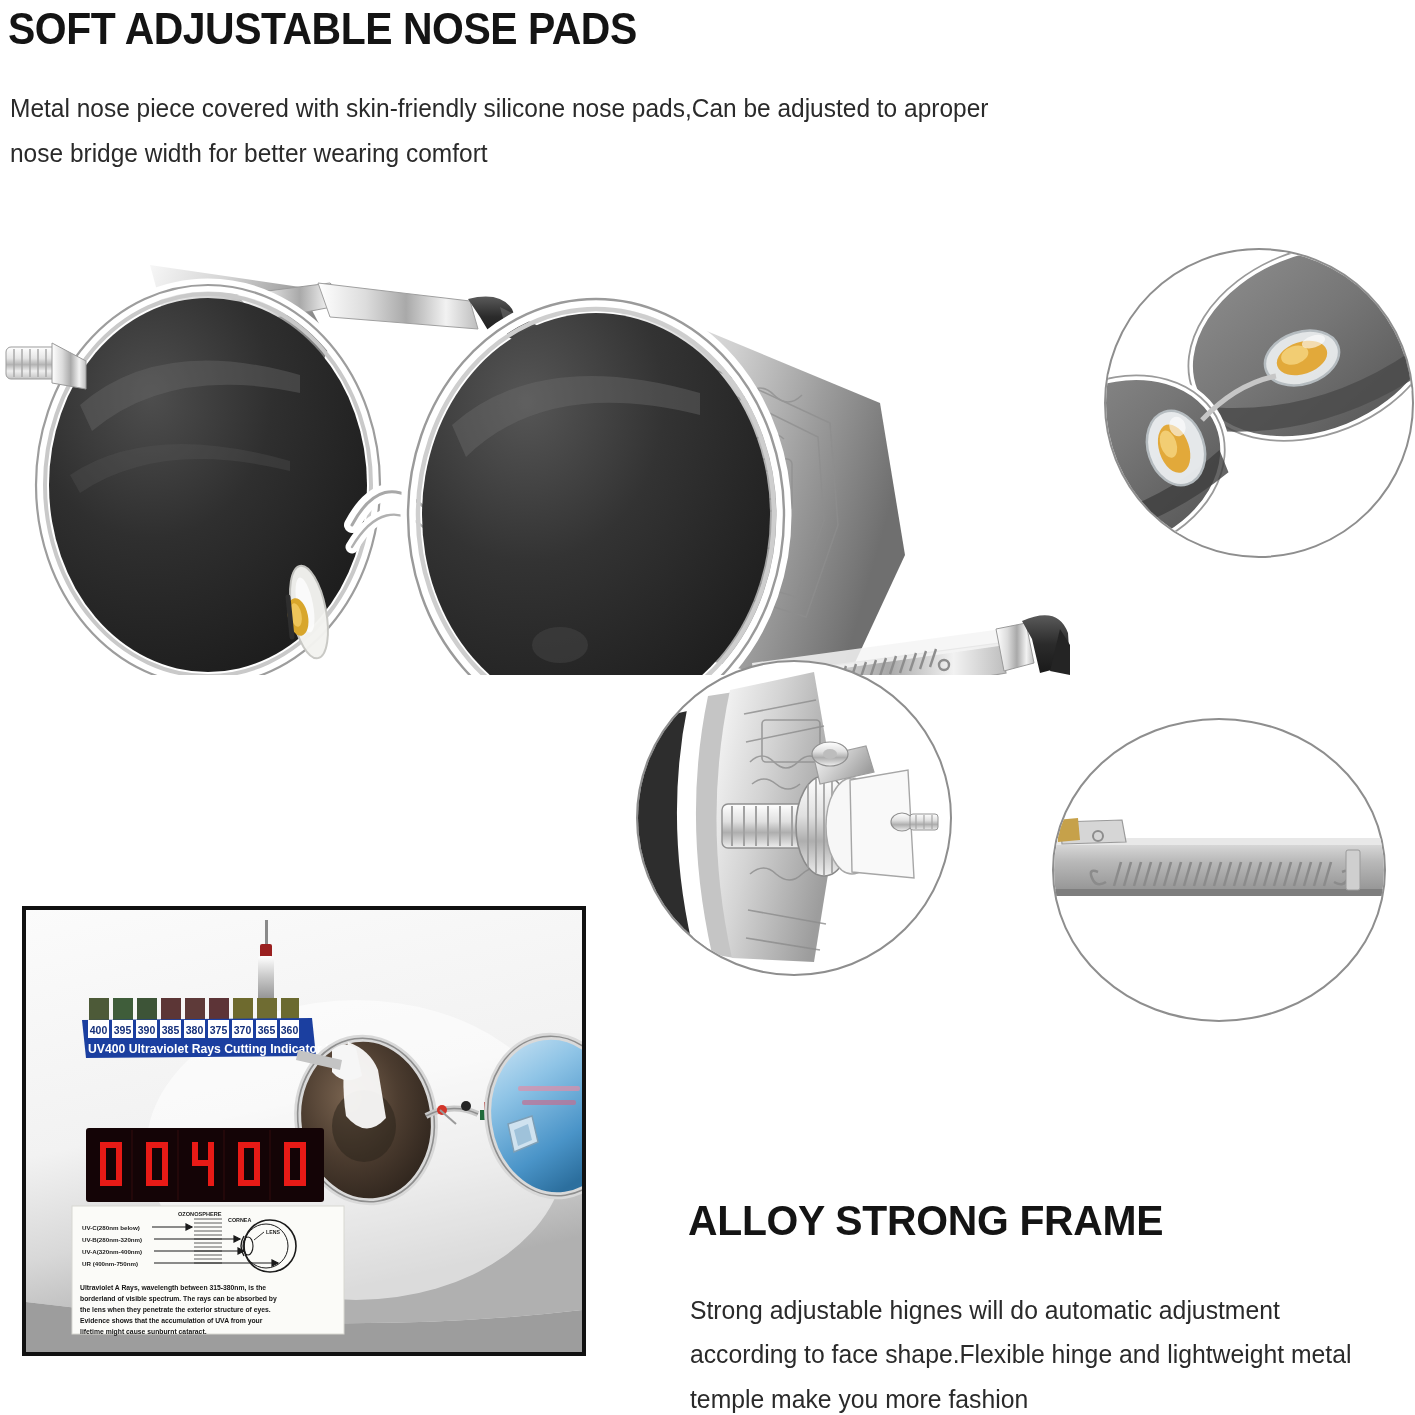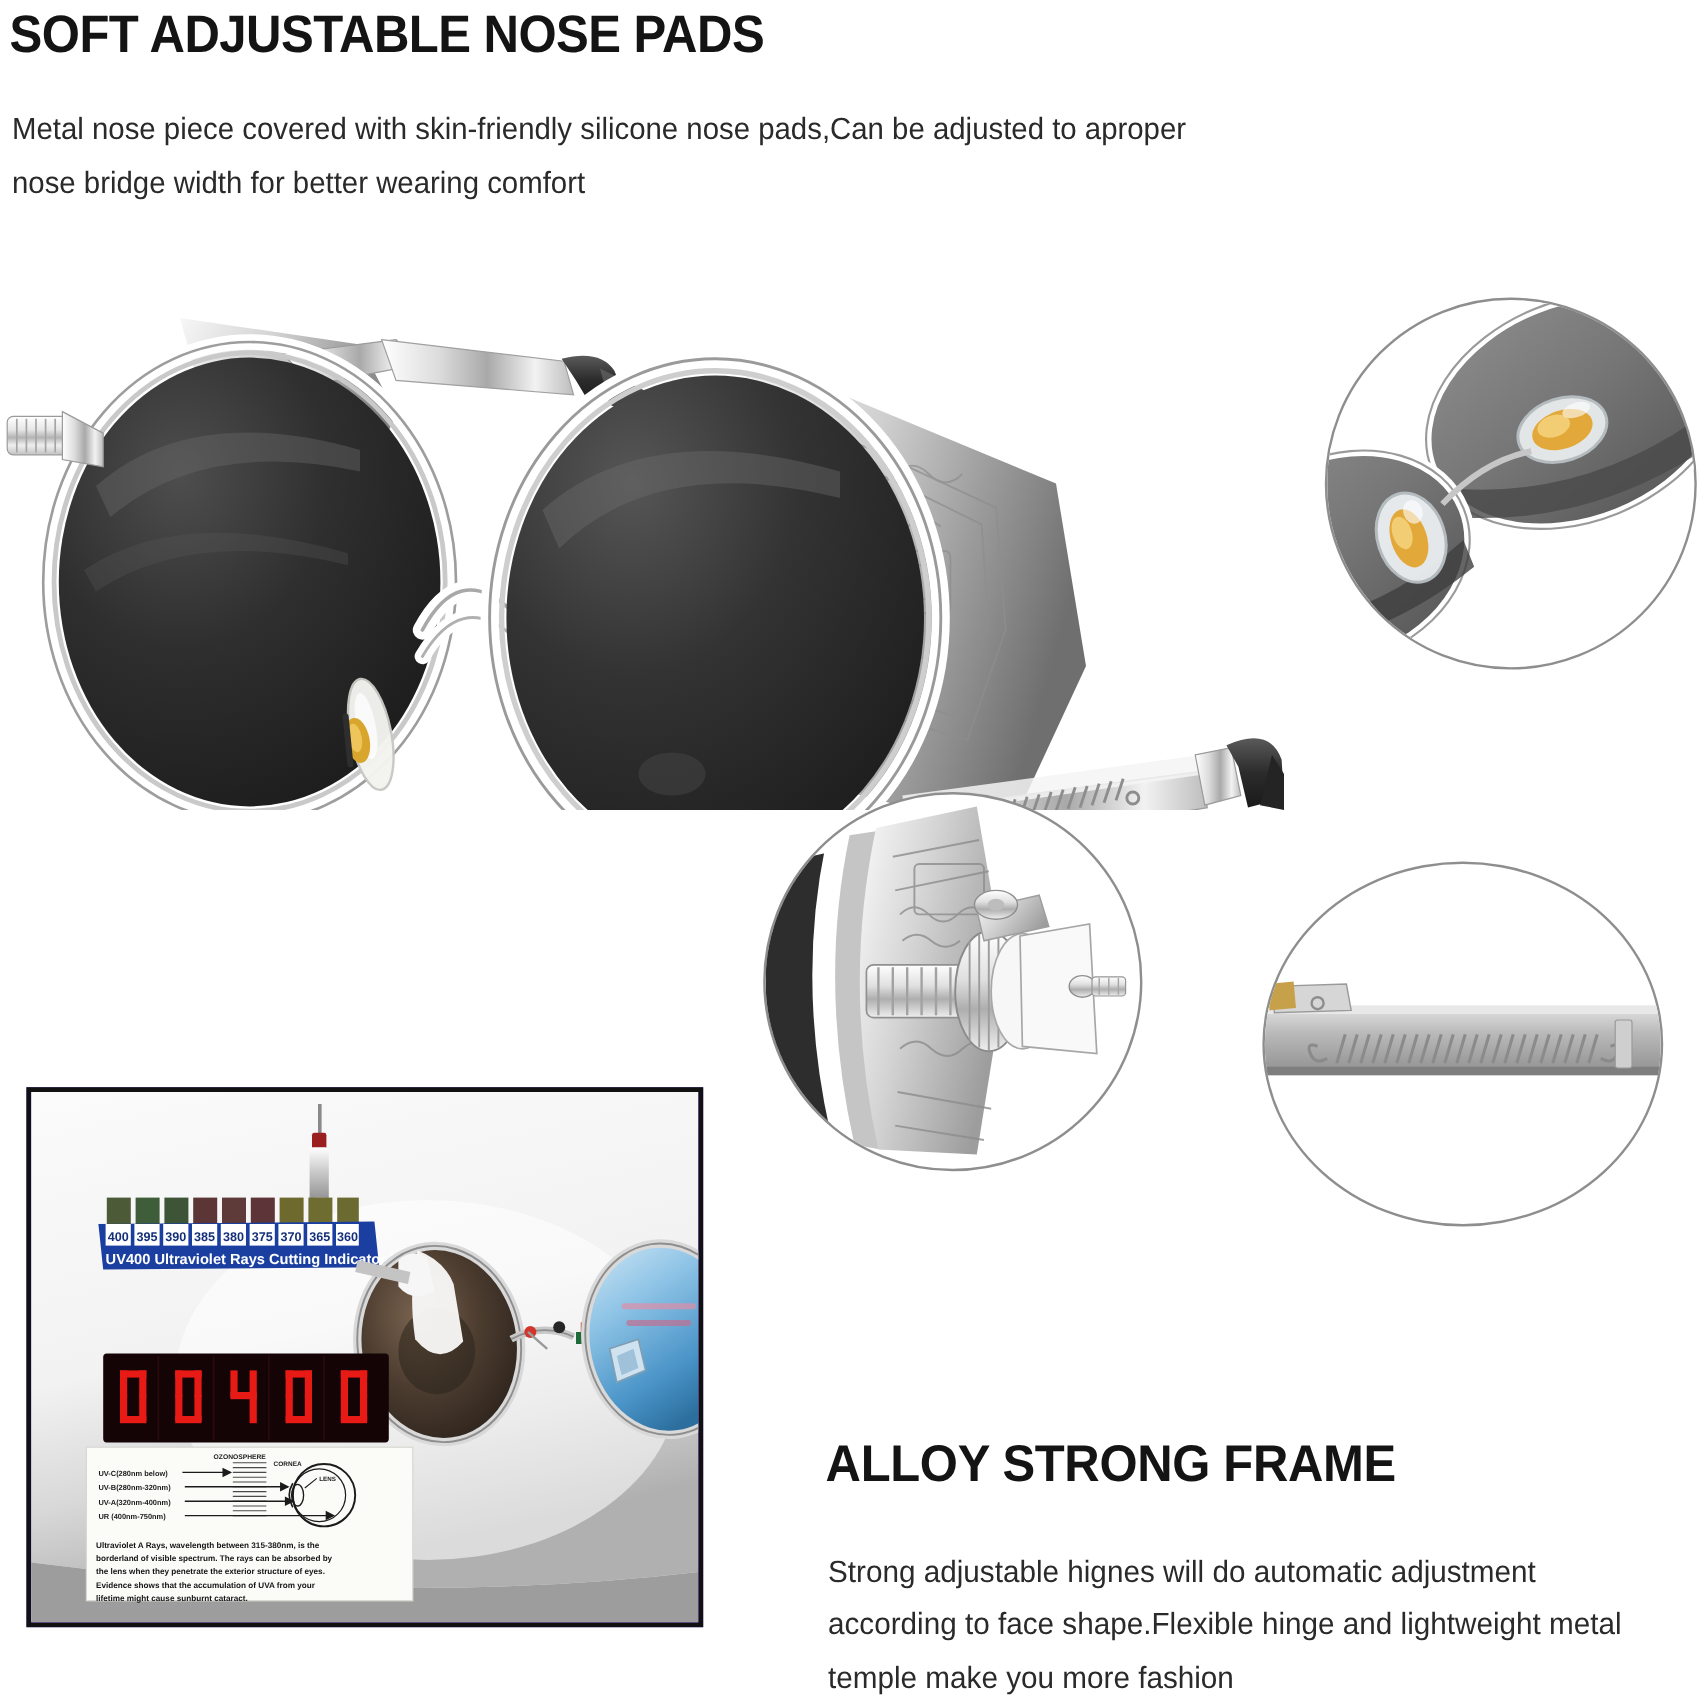--- a/index.html
+++ b/index.html
@@ -27,21 +27,21 @@
   
   .callout{position:absolute;border:2.5px solid #8e8e8e;border-radius:50%;
            background:#fff;overflow:hidden;}
   .callout svg{display:block;width:100%;height:100%;}
   #callout-nosepads{left:1104px;top:248px;width:306px;height:306px;}
   #callout-hinge{left:636px;top:660px;width:312px;height:312px;}
   #callout-spring{left:1052px;top:718px;width:330px;height:300px;}
 
   
   #uv-photo{position:absolute;left:22px;top:906px;width:556px;height:442px;
-            border:4px solid #111;background:#8b5cf6;overflow:hidden;}
+            border:4px solid #111;background:#fca5a5;overflow:hidden;}
   #uv-photo svg{display:block;width:100%;height:100%;}
 </style>
 </head>
 <body>
 
 <div class="hdr-title">SOFT ADJUSTABLE NOSE PADS</div>
 <div class="hdr-body">Metal nose piece covered with skin-friendly silicone nose pads,Can be adjusted to aproper nose bridge width for better wearing comfort</div>
 
 <div id="main-product">
 <svg viewBox="0 0 1070 450" xmlns="http://www.w3.org/2000/svg">

